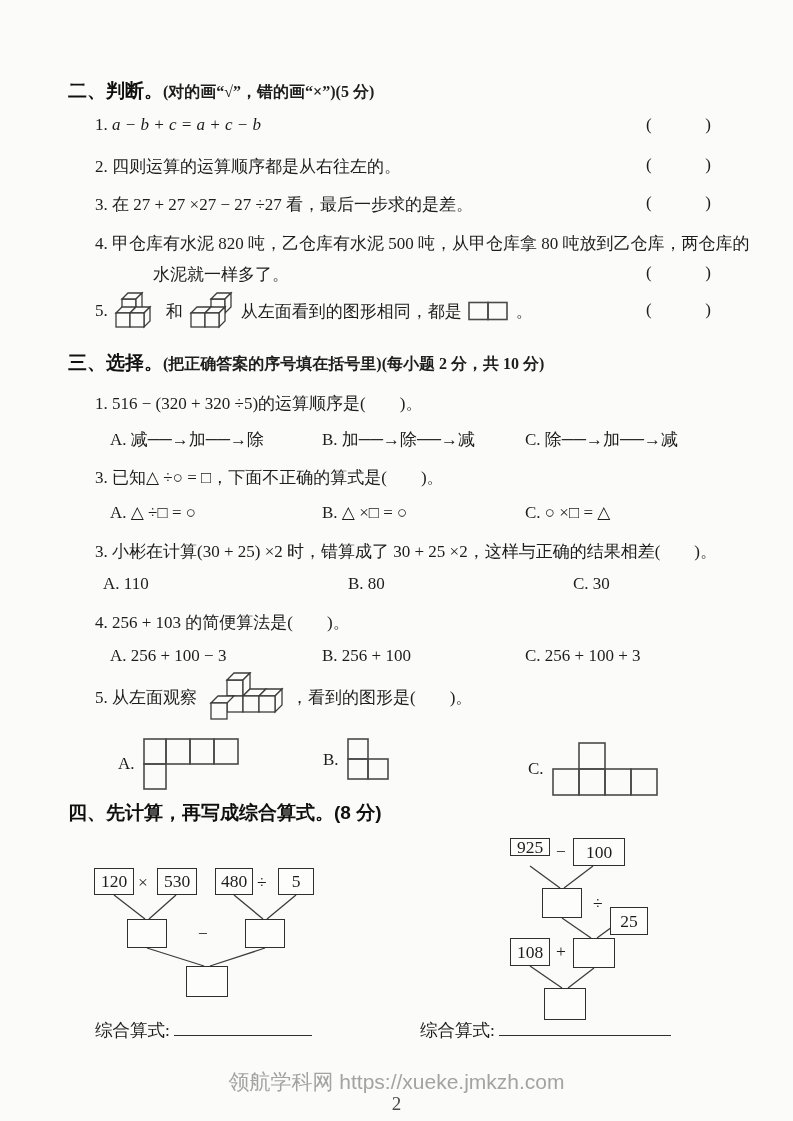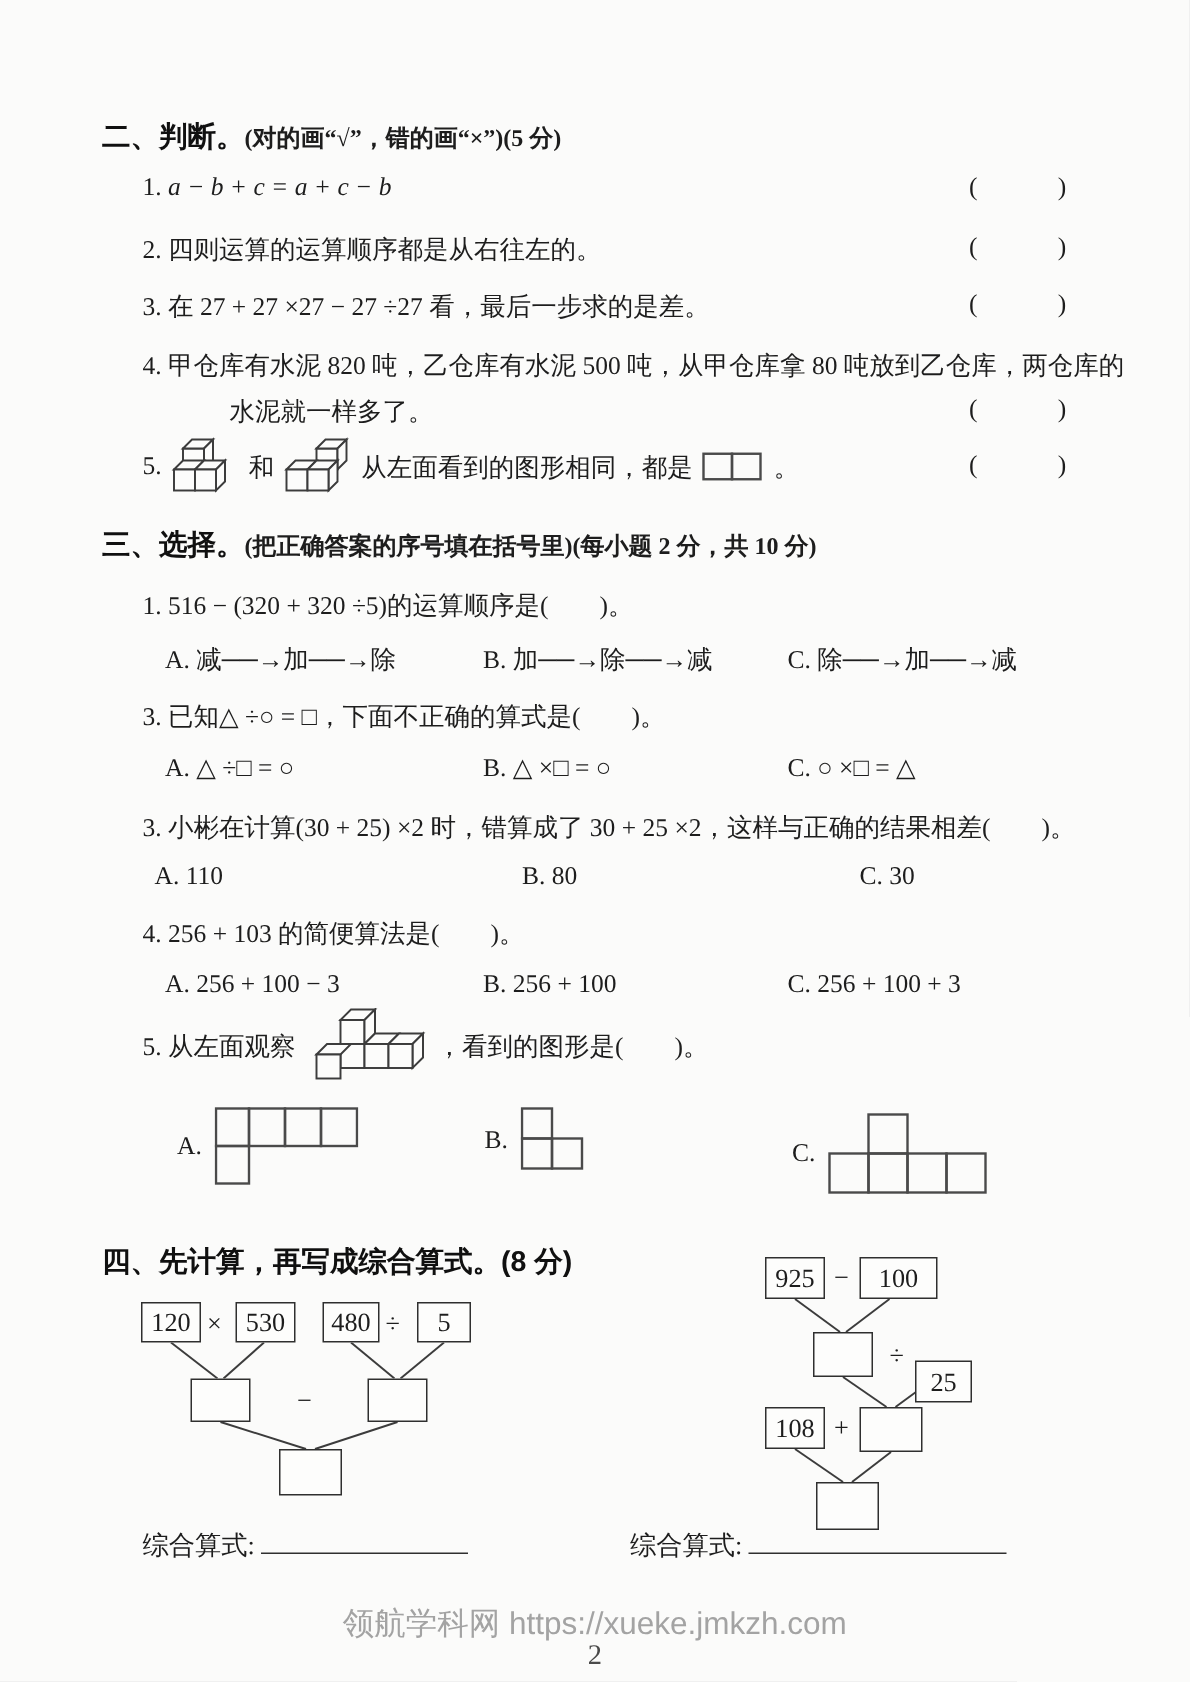--- a/index.html
+++ b/index.html
@@ -150,21 +150,21 @@
     <span class="q">C.</span>
     <svg class="shape" width="110" height="54" viewBox="0 0 110 54">
       <rect x="27" y="1" width="26" height="26"></rect>
       <rect x="1" y="27" width="26" height="26"></rect>
       <rect x="27" y="27" width="26" height="26"></rect>
       <rect x="53" y="27" width="26" height="26"></rect>
       <rect x="79" y="27" width="26" height="26"></rect>
     </svg>
   </div>
 
-  <div class="abs sec-title" style="left:68px;top:800px;margin-top:28px;">四、先计算，再写成综合算式。(8 分)</div>
+  <div class="abs sec-title" style="left:68px;top:800px;">四、先计算，再写成综合算式。(8 分)</div>
 
   <div class="tree" style="left:88px;top:855px;width:240px;height:150px;">
     <svg class="tlines" width="240" height="150">
       <line x1="26" y1="40" x2="57" y2="64"></line>
       <line x1="88" y1="40" x2="61" y2="64"></line>
       <line x1="146" y1="40" x2="175" y2="64"></line>
       <line x1="208" y1="40" x2="179" y2="64"></line>
       <line x1="59" y1="93" x2="116" y2="111"></line>
       <line x1="177" y1="93" x2="122" y2="111"></line>
     </svg>
@@ -182,21 +182,21 @@
 
   <div class="tree" style="left:498px;top:824px;width:225px;height:200px;">
     <svg class="tlines" width="225" height="200">
       <line x1="32" y1="42" x2="62" y2="64"></line>
       <line x1="95" y1="42" x2="66" y2="64"></line>
       <line x1="64" y1="94" x2="93" y2="114"></line>
       <line x1="129" y1="92" x2="99" y2="114"></line>
       <line x1="32" y1="142" x2="64" y2="164"></line>
       <line x1="96" y1="144" x2="70" y2="164"></line>
     </svg>
-    <div class="tree-box" style="left:12px;top:14px;width:40px;height:28px;">925</div>
+    <div class="tree-box" style="left:12px;top:14px;width:40px;height:18px;">925</div>
     <div class="tree-op" style="left:58px;top:17px;">−</div>
     <div class="tree-box" style="left:75px;top:14px;width:52px;height:28px;">100</div>
     <div class="tree-box" style="left:44px;top:64px;width:40px;height:30px;"></div>
     <div class="tree-op" style="left:95px;top:69px;">÷</div>
     <div class="tree-box" style="left:112px;top:64px;width:38px;height:28px;margin-top:19px;">25</div>
     <div class="tree-box" style="left:12px;top:114px;width:40px;height:28px;">108</div>
     <div class="tree-op" style="left:58px;top:117px;">+</div>
     <div class="tree-box" style="left:75px;top:114px;width:42px;height:30px;"></div>
     <div class="tree-box" style="left:46px;top:164px;width:42px;height:32px;"></div>
   </div>

